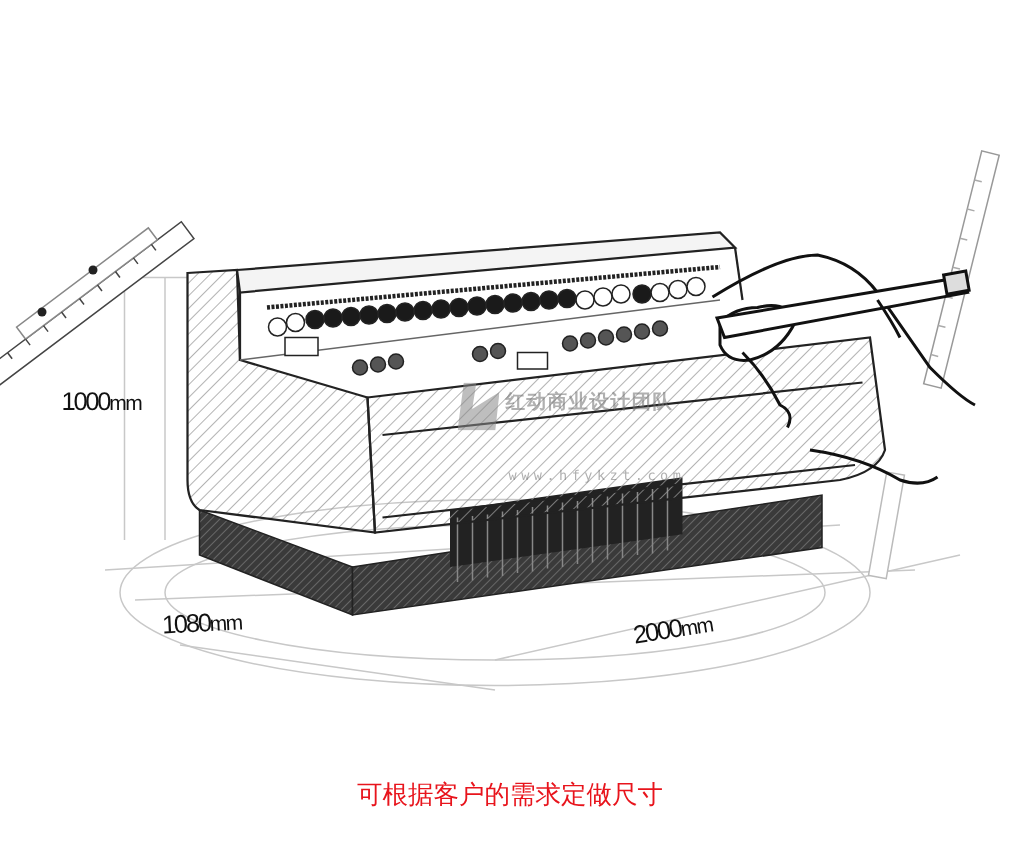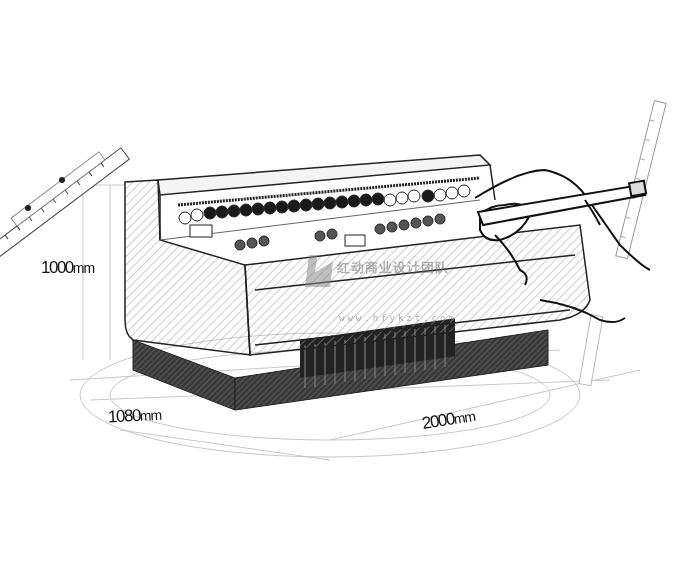--- a/index.html
+++ b/index.html
@@ -189,13 +189,14 @@
     <div class="wm-text">红动商业设计团队</div>
     <div class="wm-url">www.hfykzt.com</div>
   </div>
 
   <div class="dim-label" id="dim-height"><span>1000</span><span class="unit">mm</span></div>
 
   <div class="dim-label" id="dim-depth"><span>1080</span><span class="unit">mm</span></div>
 
   <div class="dim-label" id="dim-width"><span>2000</span><span class="unit">mm</span></div>
 
+  <div class="caption">可根据客户的需求定做尺寸</div>
 </div>
 
 </body></html>

